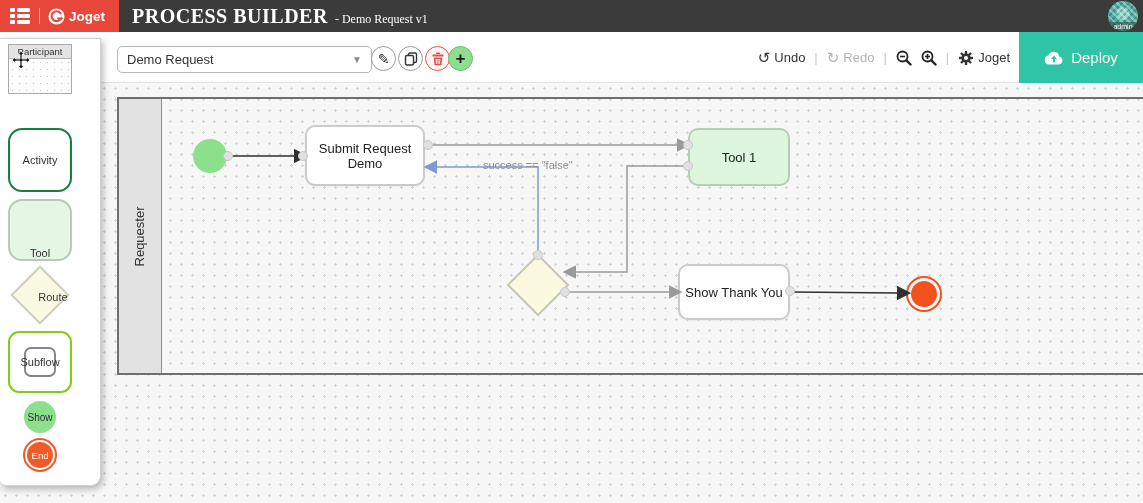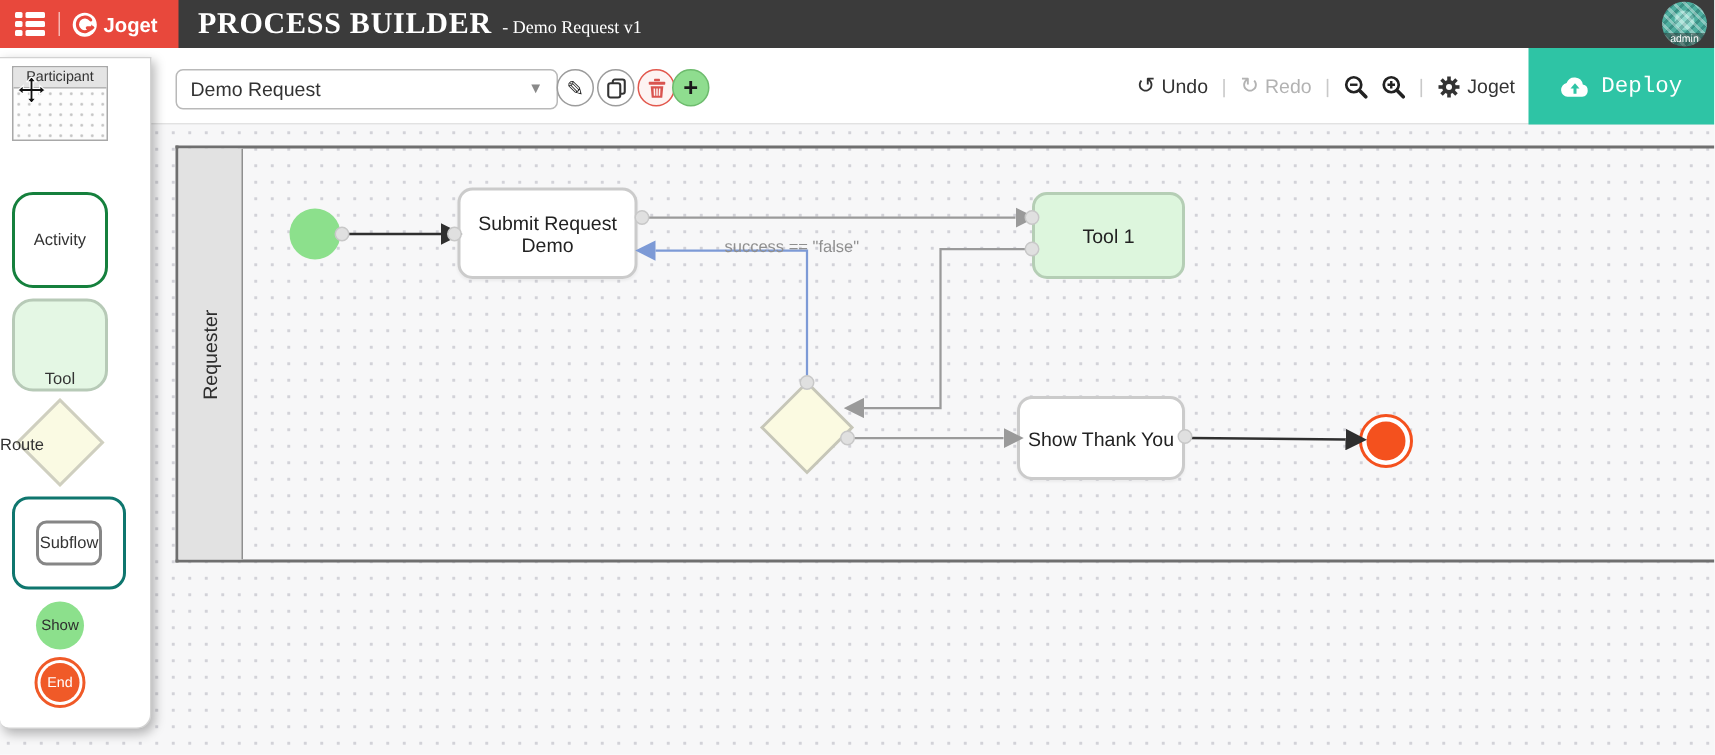--- a/index.html
+++ b/index.html
@@ -34,21 +34,21 @@
   .tb-btn.edit { left:371px; font-size:14px; color:#222; }
   .tb-btn.copy { left:398px; }
   .tb-btn.del  { left:425px; border-color:#e2574c; background:#fdf3f2; }
   .tb-btn.add  { left:448px; background:#8fdd8f; border-color:#6dbb6d; color:#1a1a1a; font-size:17px; font-weight:bold; line-height:1; }
   .right-tools { position:absolute; right:133px; top:0; height:51px; display:flex; align-items:center; gap:9px; font-size:13px; color:#333; }
   .tool-item { display:flex; align-items:center; gap:4px; cursor:pointer; }
   .tool-item .glyph { font-size:15px; line-height:1; }
   .tool-item.disabled { color:#b3b3b3; cursor:default; }
   .tool-sep { color:#c9c9c9; }
   .deploy-btn { position:absolute; right:0; top:0; width:124px; height:51px; background:#2ec4a5; color:#fff; border:none;
-                display:flex; align-items:center; justify-content:center; gap:7px; font-size:15px; font-family:Liberation Mono, monospace; cursor:pointer; }
+                display:flex; align-items:center; justify-content:center; gap:7px; font-size:15px; font-family:Liberation Sans, sans-serif; cursor:pointer; }
 
   
   .canvas { position:absolute; top:83px; left:0; width:1143px; height:420px;
             background-color:#f7f7f8;
             background-image:radial-gradient(#d2d2d8 1px, transparent 1.3px);
             background-size:11px 11px; }
   .lane { position:absolute; left:117px; top:14px; width:1026px; height:278px;
           border-top:2px solid #6f6f6f; border-bottom:2px solid #6f6f6f; border-left:2px solid #6f6f6f; }
   .lane-header { position:absolute; left:0; top:0; bottom:0; width:43px; background:#e2e2e2; border-right:1px solid #8f8f8f;
                  display:flex; align-items:center; justify-content:center; cursor:pointer; }
@@ -74,22 +74,22 @@
   .pal-participant .phead { height:14px; background:#e4e4e4; border-bottom:1px solid #b5b5b5; font-size:9.5px; color:#333;
                             display:flex; align-items:center; justify-content:center; }
   .pal-participant .pbody { height:34px; background-image:radial-gradient(#c4c4c4 .8px, transparent 1px); background-size:7px 7px; }
   .move-icon { position:absolute; left:12px; top:12px; width:18px; height:18px; cursor:move; }
   .pal-activity { position:absolute; left:8px; top:89px; width:64px; height:64px; background:#fff; border:2px solid #15803d; border-radius:14px;
                   display:flex; align-items:center; justify-content:center; cursor:grab; }
   .pal-tool { position:absolute; left:8px; top:160px; width:64px; height:62px; background:#e4f7e4; border:2px solid #b7cab7; border-radius:14px;
               display:flex; align-items:flex-end; justify-content:center; cursor:grab; }
   .pal-route { position:absolute; left:19px; top:235px; width:42px; height:42px; background:#fafae3; border:2px solid #cfcfc0;
                transform:rotate(45deg); cursor:grab; }
-  .pal-route-label { position:absolute; left:0; top:248px; width:80px; pointer-events:none; }
-  .pal-subflow { position:absolute; left:8px; top:292px; width:76px; height:62px; border:2px solid #0f766e; border-radius:11px; padding:14px; cursor:grab; }
+  .pal-route-label { position:absolute; left:13px; top:248px; width:80px; text-align:center; pointer-events:none; }
+  .pal-subflow { position:absolute; left:8px; top:292px; width:64px; height:62px; border:2px solid #84cc16; border-radius:11px; padding:14px; cursor:grab; }
   .pal-subflow .inner { width:100%; height:100%; border:2px solid #868686; border-radius:7px;
                         display:flex; align-items:center; justify-content:center; }
   .pal-start { position:absolute; left:24px; top:362px; width:32px; height:32px; border-radius:50%; background:#8ce08c;
                display:flex; align-items:center; justify-content:center; font-size:10px; color:#2e2e2e; cursor:grab; }
   .pal-end { position:absolute; left:23px; top:399px; width:34px; height:34px; border-radius:50%; border:2px solid #f05a28; background:#fff;
              display:flex; align-items:center; justify-content:center; cursor:grab; }
   .pal-end .core { width:26px; height:26px; border-radius:50%; background:#f05a28; display:flex; align-items:center; justify-content:center;
                    font-size:9.5px; color:#fff; }
 </style>
 </head>

